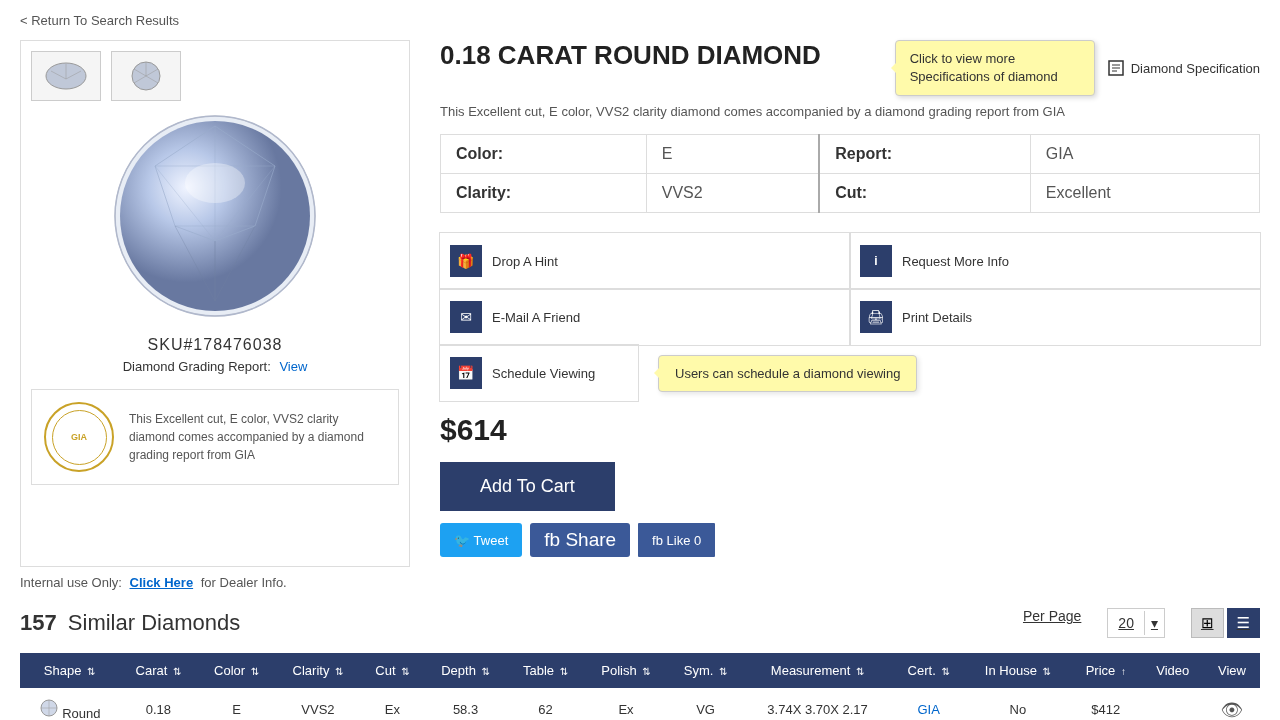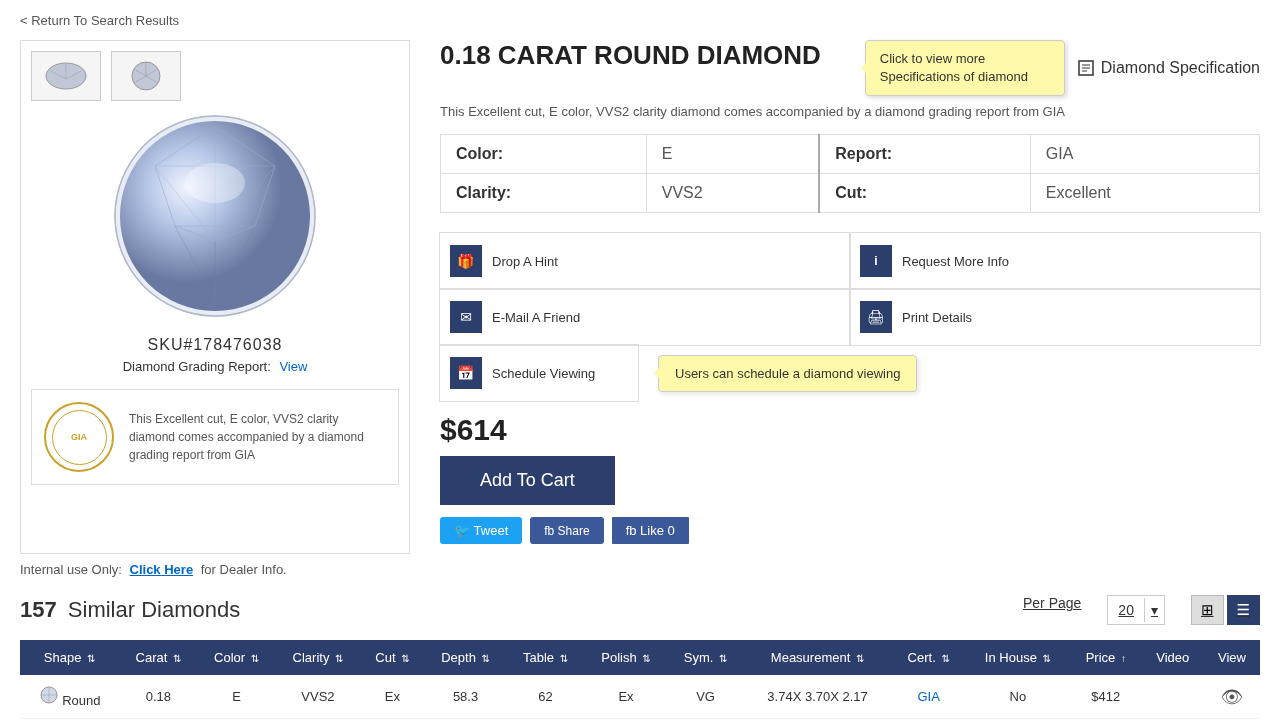--- a/index.html
+++ b/index.html
@@ -123,21 +123,21 @@
   </div>
 
   <div class="right-panel">
 
     <div style="display:flex; align-items:flex-start; justify-content:space-between; margin-bottom:8px; position:relative;">
       <div style="font-size:26px; font-weight:bold; color:#222; max-width:580px;">0.18 CARAT ROUND DIAMOND</div>
       <div style="display:flex; align-items:center; gap:12px;">
         <div class="tooltip-yellow">
           <span>Click to view more Specifications of diamond</span>
         </div>
-        <a href="#" style="display:flex; align-items:center; gap:6px; color:#333; font-size:16px; text-decoration:none;">
+        <a href="#" style="display:flex; align-items:center; gap:6px; color:#333; font-size:13px; text-decoration:none;">
           <svg width="18" height="18" viewBox="0 0 18 18">
               <rect x="2" y="2" width="14" height="14" fill="none" stroke="#333" stroke-width="1.5"></rect>
               <line x1="5" y1="6" x2="13" y2="6" stroke="#333" stroke-width="1"></line>
               <line x1="5" y1="9" x2="13" y2="9" stroke="#333" stroke-width="1"></line>
               <line x1="5" y1="12" x2="10" y2="12" stroke="#333" stroke-width="1"></line>
             </svg>
           <span>Diamond Specification</span>
         </a>
       </div>
     </div>
@@ -186,27 +186,27 @@
         <span>Schedule Viewing</span>
       </div>
       <div style="position:relative;">
         <div style="background:#fffaaa; border:1px solid #ccc; padding:10px 16px; border-radius:4px; font-size:13px; position:relative; box-shadow:2px 2px 5px rgba(0,0,0,0.1);">
           <span>Users can schedule a diamond viewing</span>
           <div style="position:absolute; left:-10px; top:50%; transform:translateY(-50%); width:0; height:0; border:5px solid transparent; border-right-color:#fffaaa;"></div>
         </div>
       </div>
     </div>
 
-    <div style="font-size:30px; font-weight:bold; color:#222; margin-bottom:9px;">$614</div>
+    <div style="font-size:30px; font-weight:bold; color:#222; margin-bottom:15px;">$614</div>
 
     <button style="background:#2c3e6b; color:white; border:none; padding:14px 40px; font-size:18px; cursor:pointer; margin-bottom:12px; display:block;">Add To Cart</button>
 
     <div style="display:flex; gap:8px; margin-bottom:10px;">
       <button style="background:#1da1f2; color:white; border:none; padding:6px 14px; font-size:13px; cursor:pointer; border-radius:3px;">🐦 <span>Tweet</span></button>
-      <button style="background:#3b5998; color:white; border:none; padding:6px 14px; font-size:12px; cursor:pointer; border-radius:3px;"><span>fb Share</span></button>
+      <button style="background:#3b5998; color:white; border:none; padding:6px 14px; font-size:19px; cursor:pointer; border-radius:3px;"><span>fb Share</span></button>
       <button style="background:#3b5998; color:white; border:none; padding:6px 14px; font-size:13px; cursor:pointer; border-radius:1px;"><span>fb Like 0</span></button>
     </div>
   </div>
 </div>
 
 <div style="font-size:13px; color:#555; padding:8px 20px;">
   <span>Internal use Only:</span>
   <a href="#" style="color:#0066cc; font-weight:bold; margin: 0 4px;"><span>Click Here</span></a>
   <span>for Dealer Info.</span>
 </div>

